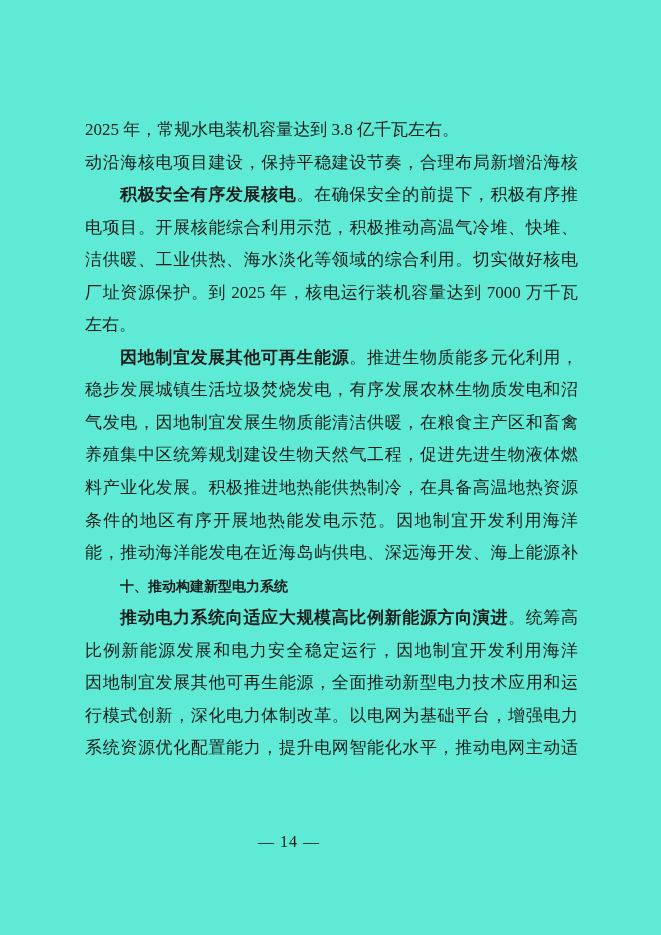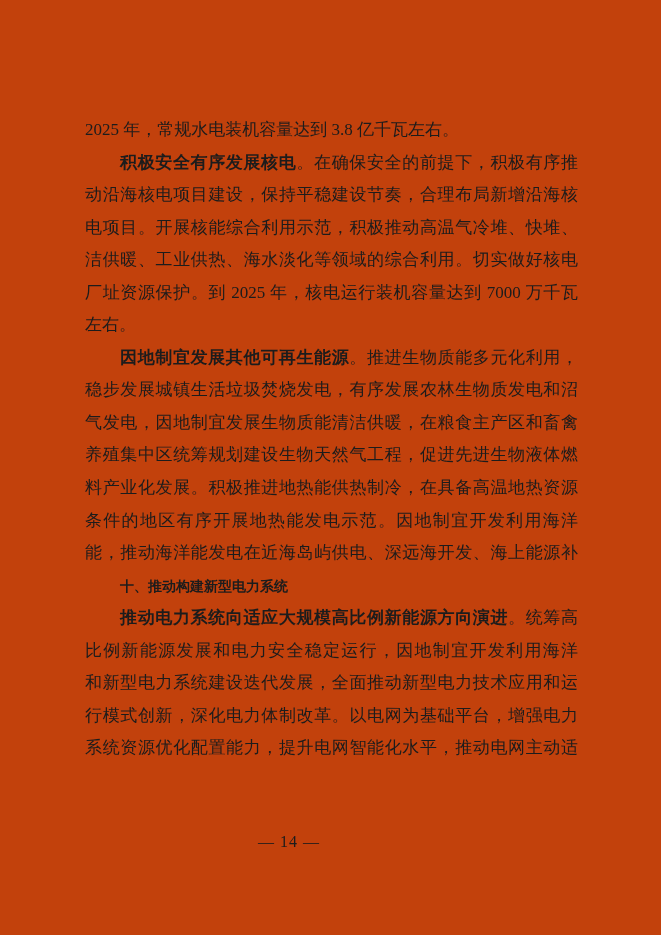--- a/index.html
+++ b/index.html
@@ -4,21 +4,21 @@
 <style>
   html, body {
     margin: 0;
     padding: 0;
     background: #ffffff;
   }
   .page {
     position: relative;
     width: 661px;
     height: 935px;
-    background: #c2410c;
+    background: #5eead4;
     color: #1c1c1c;
     font-family: "Liberation Serif", "DejaVu Serif", serif;
     overflow: hidden;
   }
   .text-block {
     position: absolute;
     left: 85px;
     top: 114px;
     width: 493px;
   }
@@ -58,34 +58,34 @@
     letter-spacing: 1px;
     color: #1c1c1c;
   }
 </style>
 </head>
 <body>
 
 <div class="page">
   <div class="text-block">
       <div class="line last">2025 年，常规水电装机容量达到 3.8 亿千瓦左右。</div>
+      <div class="line">动沿海核电项目建设，保持平稳建设节奏，合理布局新增沿海核</div>
       <div class="line indent"><span class="lead">积极安全有序发展核电</span>。在确保安全的前提下，积极有序推</div>
-      <div class="line">动沿海核电项目建设，保持平稳建设节奏，合理布局新增沿海核</div>
       <div class="line">电项目。开展核能综合利用示范，积极推动高温气冷堆、快堆、</div>
       <div class="line">洁供暖、工业供热、海水淡化等领域的综合利用。切实做好核电</div>
       <div class="line">厂址资源保护。到 2025 年，核电运行装机容量达到 7000 万千瓦</div>
       <div class="line last">左右。</div>
       <div class="line indent"><span class="lead">因地制宜发展其他可再生能源</span>。推进生物质能多元化利用，</div>
       <div class="line">稳步发展城镇生活垃圾焚烧发电，有序发展农林生物质发电和沼</div>
       <div class="line">气发电，因地制宜发展生物质能清洁供暖，在粮食主产区和畜禽</div>
       <div class="line">养殖集中区统筹规划建设生物天然气工程，促进先进生物液体燃</div>
       <div class="line">料产业化发展。积极推进地热能供热制冷，在具备高温地热资源</div>
       <div class="line">条件的地区有序开展地热能发电示范。因地制宜开发利用海洋</div>
       <div class="line">能，推动海洋能发电在近海岛屿供电、深远海开发、海上能源补</div>
       <div class="line indent last heading">十、推动构建新型电力系统</div>
       <div class="line indent"><span class="lead">推动电力系统向适应大规模高比例新能源方向演进</span>。统筹高</div>
       <div class="line">比例新能源发展和电力安全稳定运行，因地制宜开发利用海洋</div>
-      <div class="line">和新型电力系统建设迭代发展，全面推动新型电力技术应用和运</div>
+      <div class="line">因地制宜发展其他可再生能源，全面推动新型电力技术应用和运</div>
       <div class="line">行模式创新，深化电力体制改革。以电网为基础平台，增强电力</div>
       <div class="line">系统资源优化配置能力，提升电网智能化水平，推动电网主动适</div>
     </div>
   <div class="footer">— 14 —</div>
 </div>
 
 </body></html>

